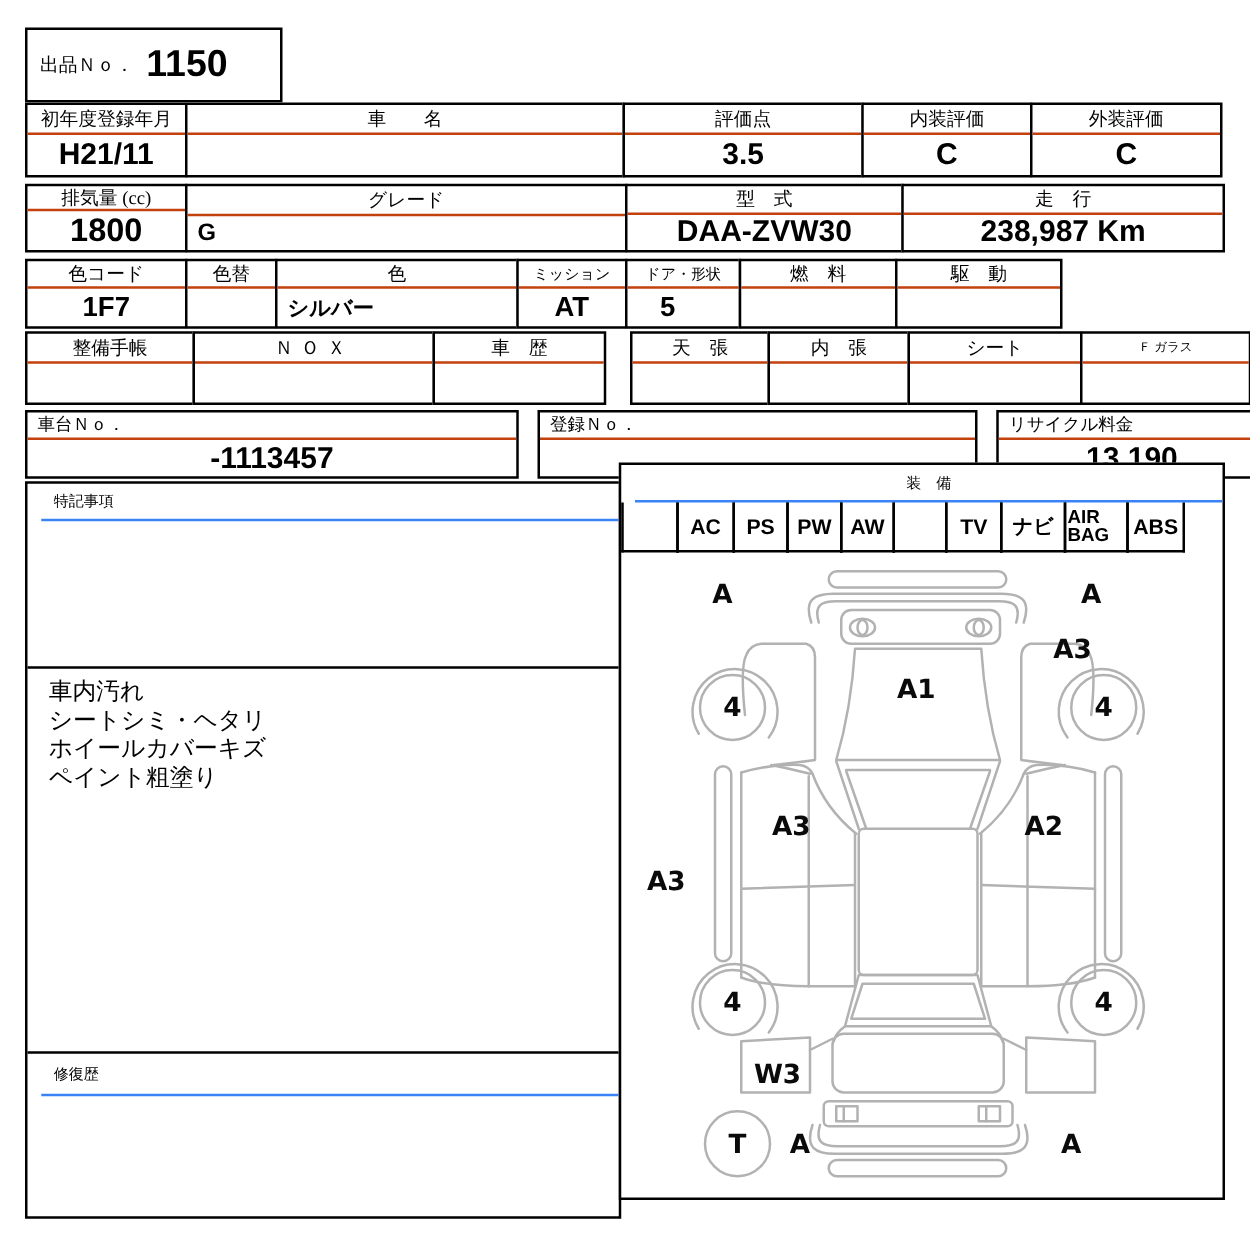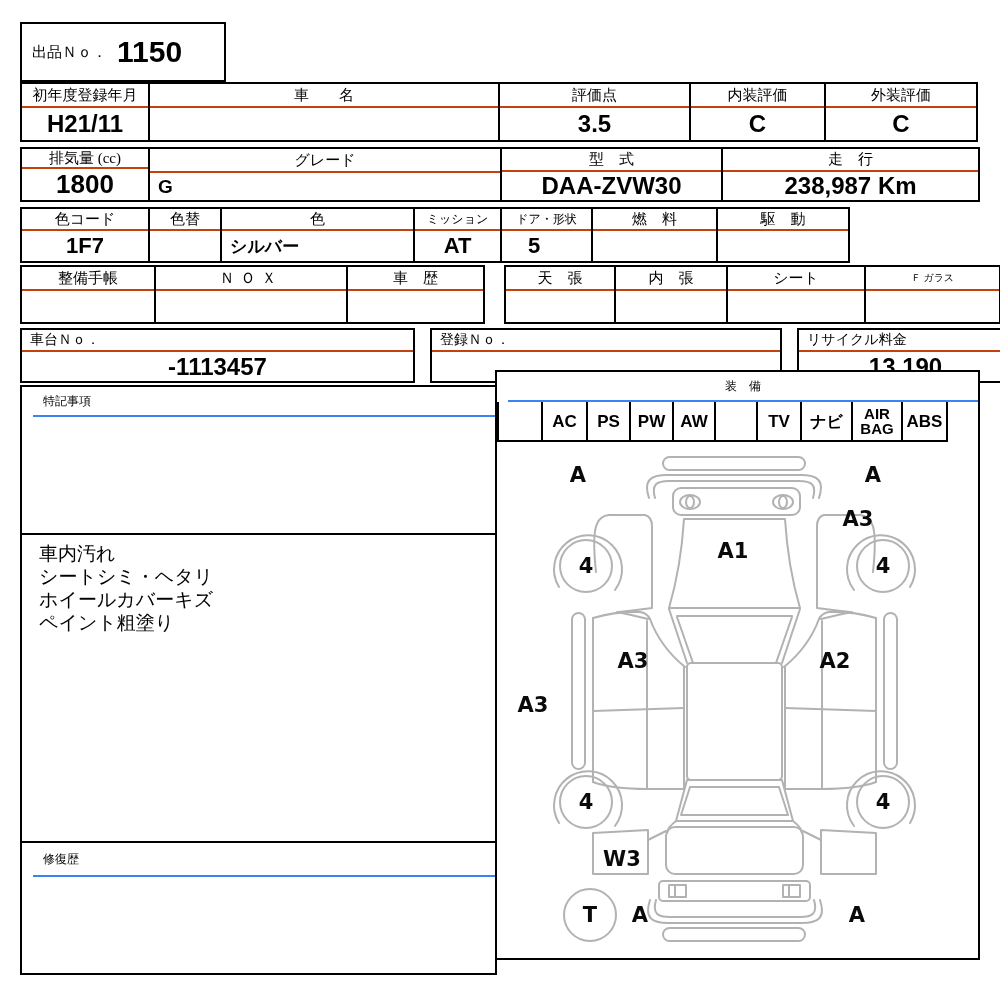--- a/index.html
+++ b/index.html
@@ -15,21 +15,21 @@
   .gA .h,.gB .h,.gD .h{height:24px;}
   .gC .h{height:22px;}
   .gE .h{height:22px;font-size:14px;}
   .panel{position:absolute;box-sizing:border-box;border:2px solid #000;background:#fff;}
   .sechead{box-sizing:border-box;border-bottom:2px solid #3b82f6;font-family:"Liberation Serif","DejaVu Serif",serif;
            font-size:12px;display:flex;align-items:center;height:30px;margin-left:11px;}
   .notes{box-sizing:border-box;border-bottom:2px solid #000;height:308px;padding:7px 0 0 17px;
          font-size:19px;line-height:23px;font-weight:500;}
   .eqrow{height:40px;display:flex;align-items:stretch;}
   .eqc{box-sizing:border-box;border:2px solid #000;border-top:none;margin-left:-2px;display:flex;align-items:center;
-       justify-content:center;text-align:center;font-size:17px;font-weight:600;line-height:15px;padding:0 1px;}
+       justify-content:center;text-align:left;font-size:17px;font-weight:600;line-height:15px;padding:0 1px;}
   .eqc:first-child{margin-left:0;}
   .auction{position:absolute;left:20px;top:22px;width:206px;height:60px;box-sizing:border-box;border:2px solid #000;
            display:flex;align-items:center;padding-left:10px;gap:10px;background:#fff;}
   svg .dl{font:bold 21px "DejaVu Sans","Liberation Sans",sans-serif;fill:#0a0a0a;text-anchor:middle;}
   svg .car{stroke:#b2b2b2;stroke-width:2;fill:none;stroke-linejoin:round;stroke-linecap:round;}
 </style>
 </head>
 <body>
 
 <div class="auction">

